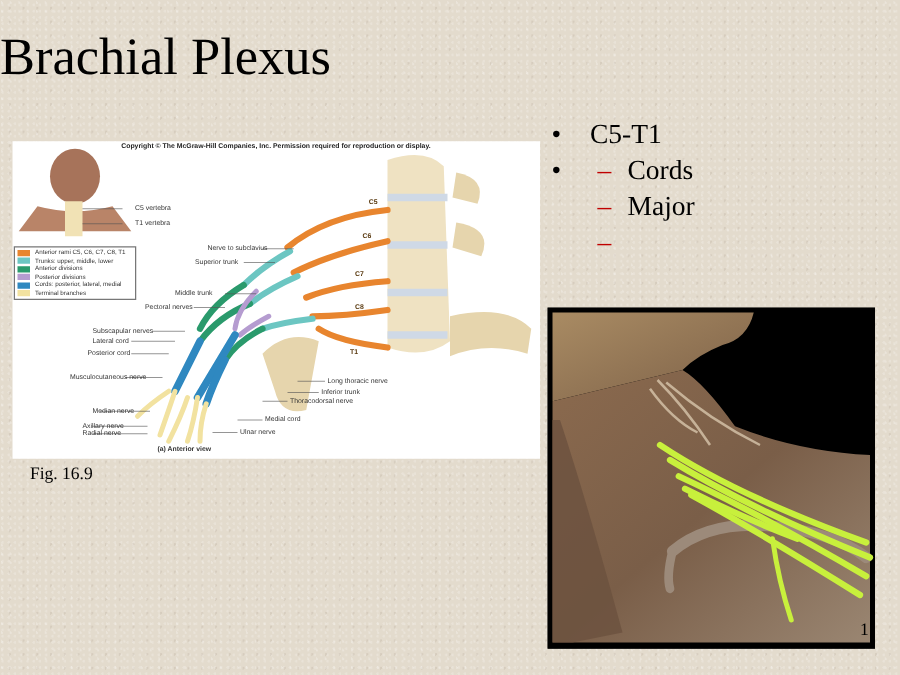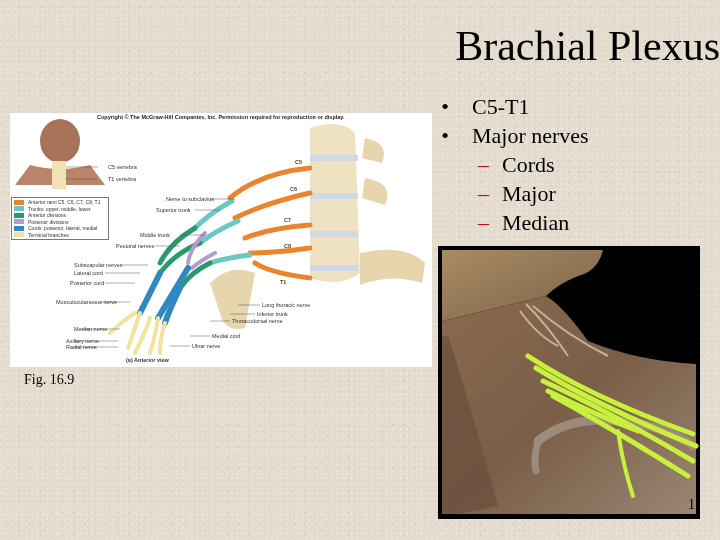--- a/index.html
+++ b/index.html
@@ -8,21 +8,21 @@
       background-color: #e3dbcd;
       background-image:
         radial-gradient(circle at 20% 30%, rgba(255,255,255,0.25) 0 1px, transparent 1px),
         radial-gradient(circle at 70% 60%, rgba(120,100,80,0.12) 0 1px, transparent 1px),
         radial-gradient(circle at 40% 80%, rgba(255,255,255,0.2) 0 1px, transparent 1px);
       background-size: 7px 7px, 11px 11px, 5px 5px;
       font-family: "Liberation Serif", "DejaVu Serif", serif;
       color: #000;
     }
     .title {
-      position: absolute; left: 0; top: 20px; width: 720px; text-align: right;
+      position: absolute; left: 0; top: 20px; width: 720px; text-align: left;
       font-size: 42px; line-height: 52px;
     }
     .bullets {
       position: absolute; left: 436px; top: 92px; margin: 0; padding: 0; list-style: none;
       font-size: 22px; line-height: 29px;
     }
     .bullets li { position: relative; padding-left: 36px; }
     .bullets li .bullet { position: absolute; left: 0; top: 0; width: 18px; text-align: center; }
     .bullets .sub { padding-left: 66px; }
     .bullets .sub .dash { position: absolute; left: 42px; top: 0; color: #c00000; }
@@ -65,33 +65,31 @@
 
 <div class="title">Brachial Plexus</div>
 
 <ul class="bullets">
   <li>
     <span class="bullet">•</span>
     <span>C5-T1</span>
   </li>
   <li>
     <span class="bullet">•</span>
-    <span>Major nerves</span>
   </li>
   <li class="sub">
     <span class="dash">–</span>
     <span>Cords</span>
   </li>
   <li class="sub">
     <span class="dash">–</span>
     <span>Major</span>
   </li>
   <li class="sub">
     <span class="dash">–</span>
-    <span>Median</span>
   </li>
 </ul>
 
 <div class="diagram">
   <div class="copyright">Copyright © The McGraw-Hill Companies, Inc. Permission required for reproduction or display.</div>
 
   <svg width="422" height="254" viewBox="0 0 422 254" style="position:absolute;left:0;top:0">
 
     <rect x="8" y="12" width="90" height="68" fill="#ffffff"></rect>
     <ellipse cx="50" cy="28" rx="20" ry="22" fill="#a7735a"></ellipse>

